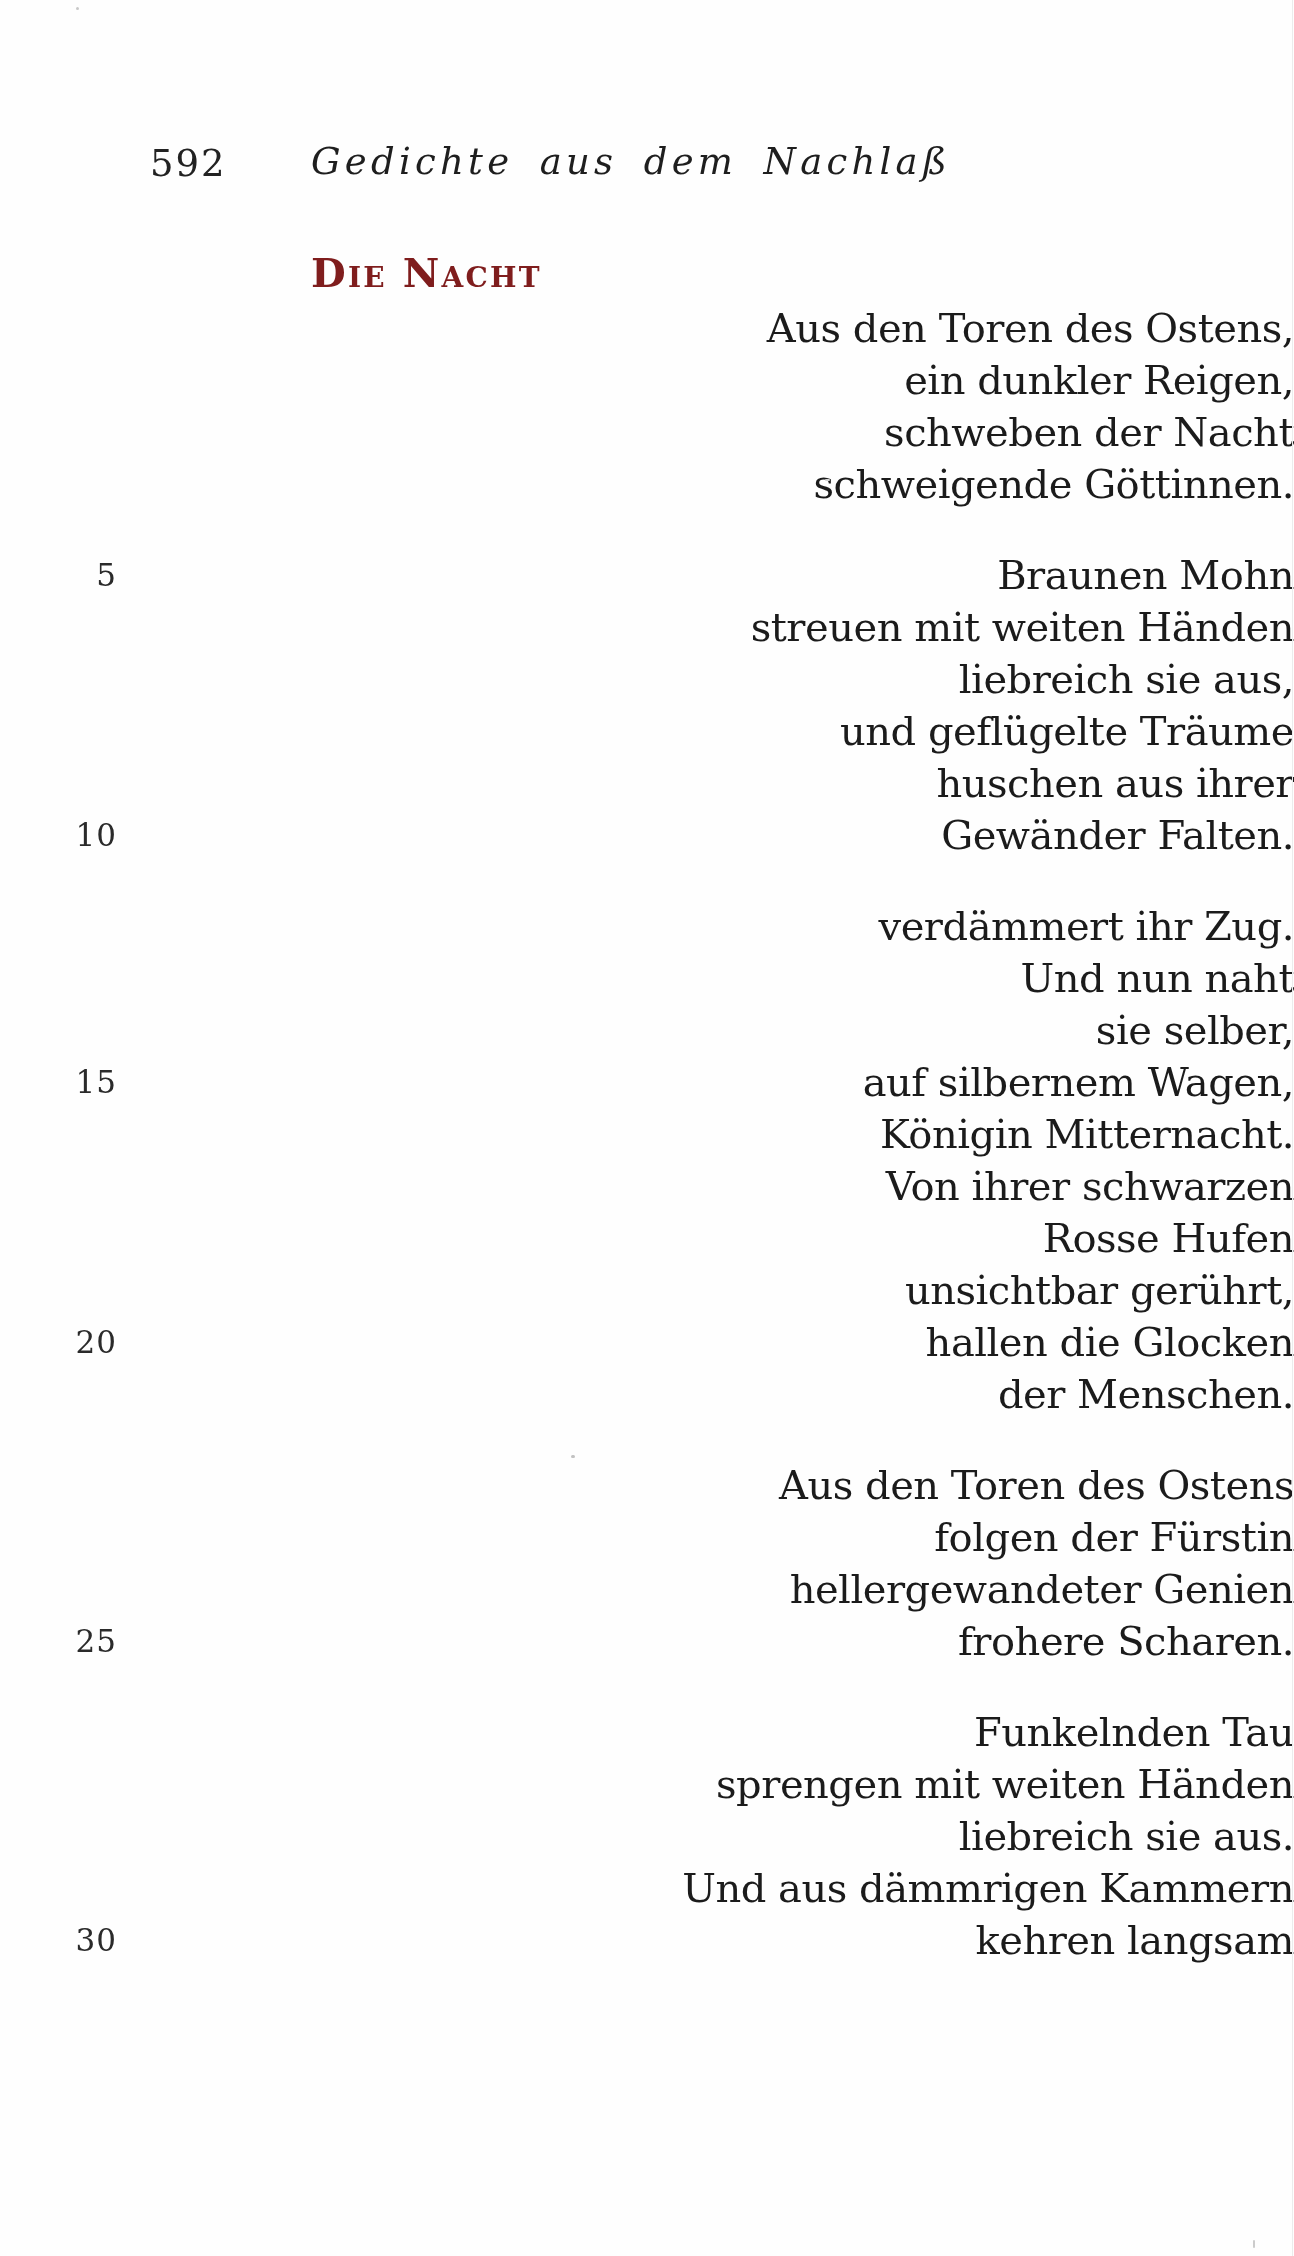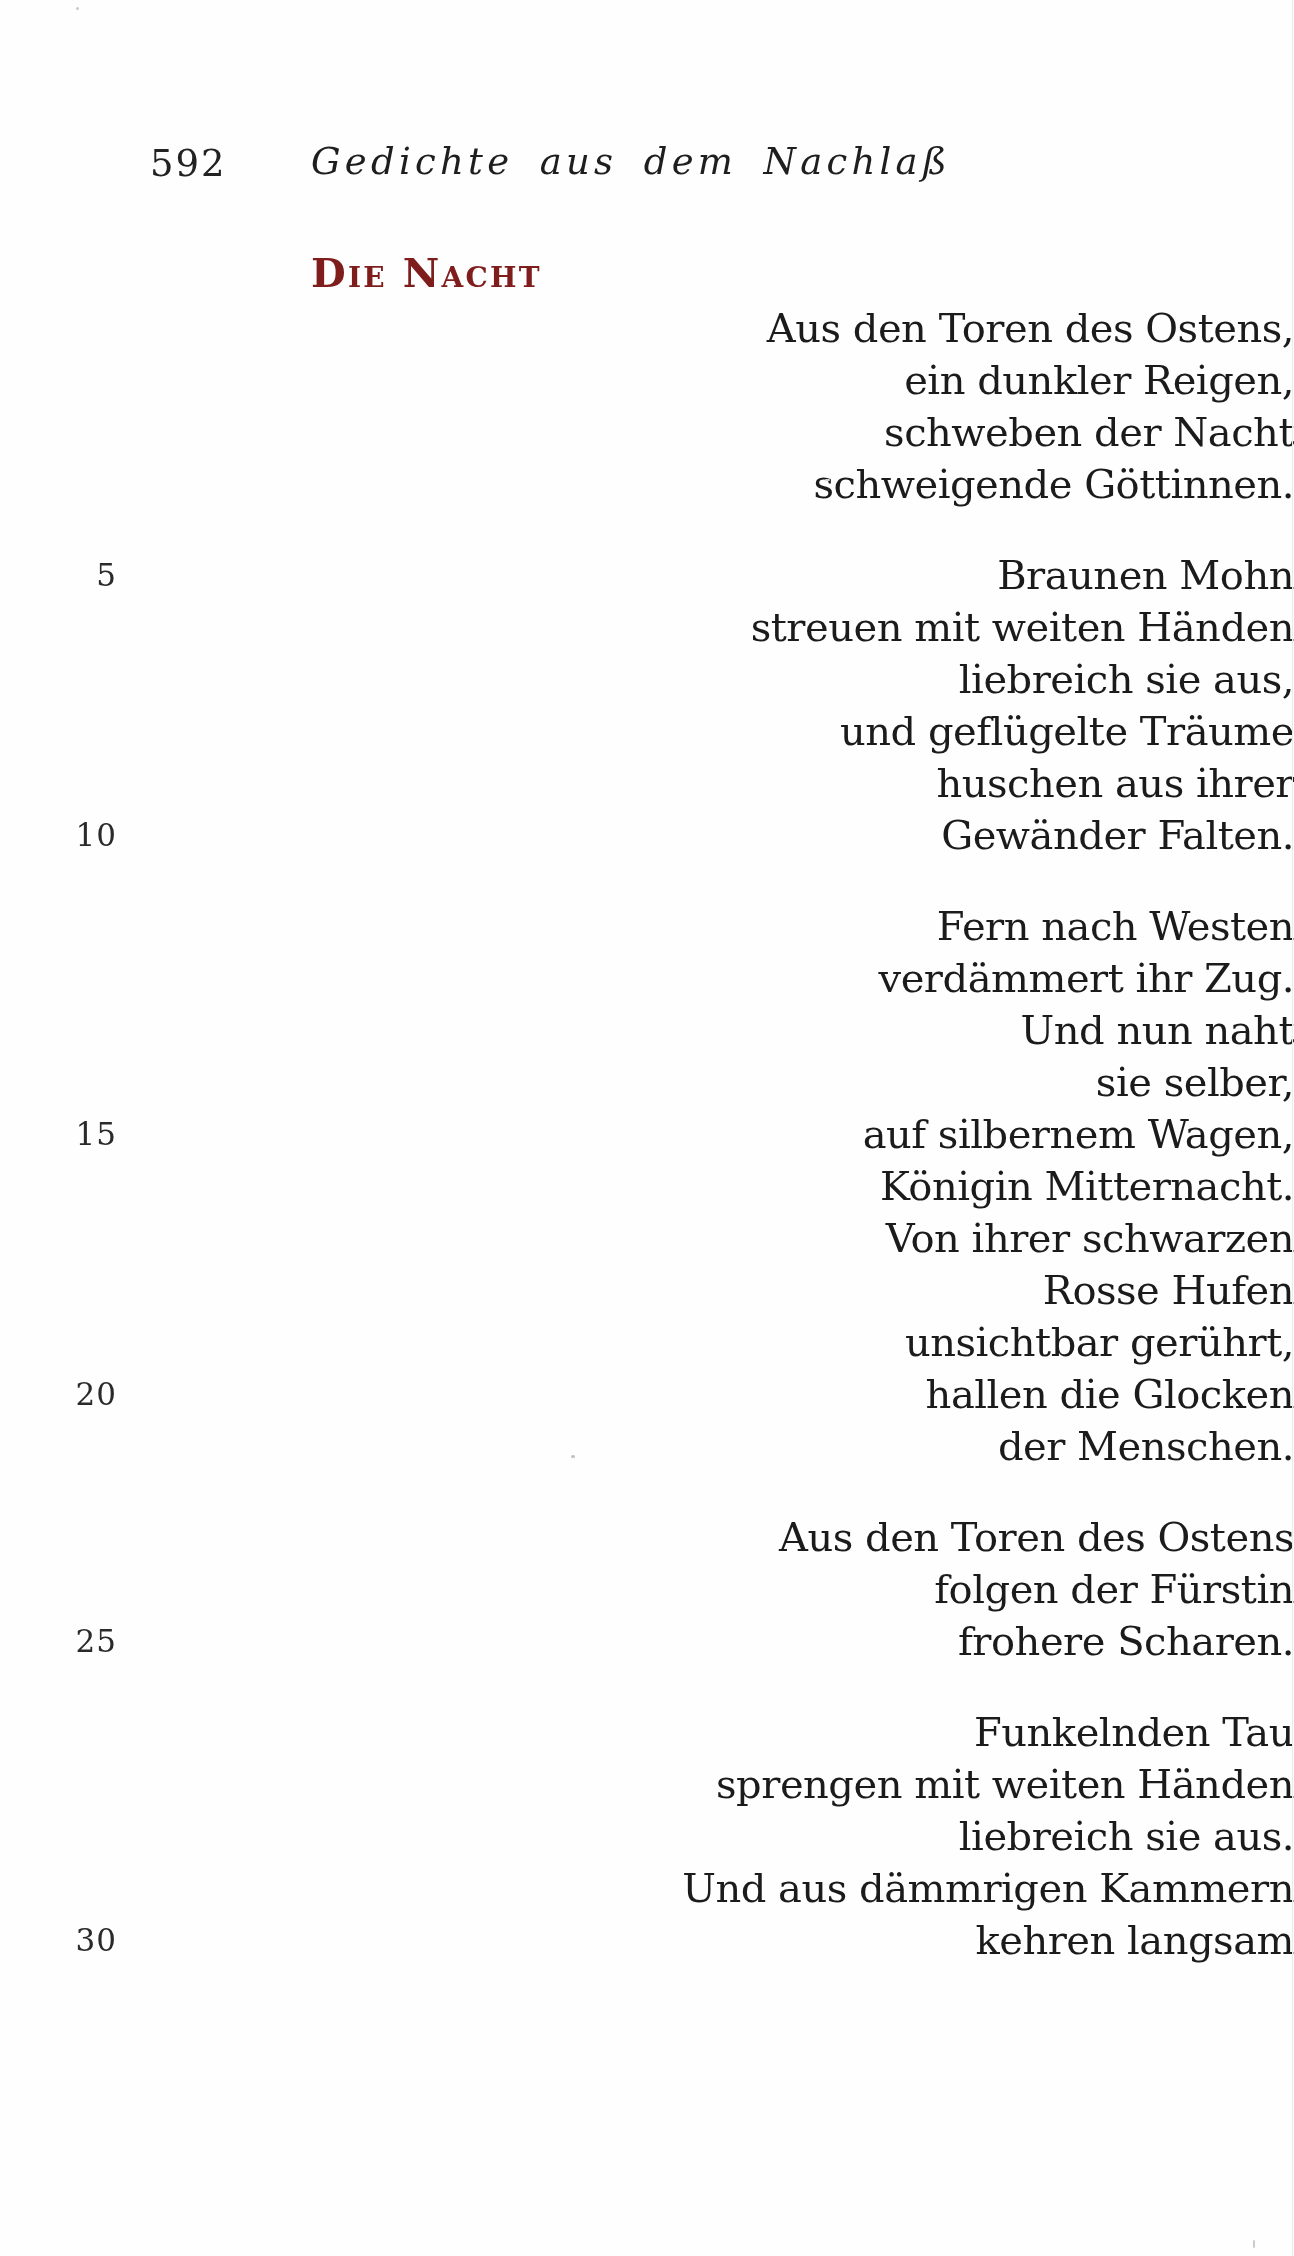--- a/index.html
+++ b/index.html
@@ -147,23 +147,20 @@
         <div class="poem-line">
           <span class="line-text">huschen aus ihrer</span>
         </div>
         <div class="poem-line">
           <span class="line-number">10</span>
           <span class="line-text">Gewänder Falten.</span>
         </div>
       </div>
       <div class="stanza">
         <div class="poem-line">
-          <span class="line-text">Fern nach Westen</span>
-        </div>
-        <div class="poem-line">
           <span class="line-text">verdämmert ihr Zug.</span>
         </div>
         <div class="poem-line">
           <span class="line-text">Und nun naht</span>
         </div>
         <div class="poem-line">
           <span class="line-text">sie selber,</span>
         </div>
         <div class="poem-line">
           <span class="line-number">15</span>
@@ -188,20 +185,23 @@
         <div class="poem-line">
           <span class="line-text">der Menschen.</span>
         </div>
       </div>
       <div class="stanza">
         <div class="poem-line">
           <span class="line-text">Aus den Toren des Ostens</span>
         </div>
         <div class="poem-line">
           <span class="line-text">folgen der Fürstin</span>
+        </div>
+        <div class="poem-line">
+          <span class="line-text">hellergewandeter Genien</span>
         </div>
         <div class="poem-line">
           <span class="line-number">25</span>
           <span class="line-text">frohere Scharen.</span>
         </div>
       </div>
       <div class="stanza">
         <div class="poem-line">
           <span class="line-text">Funkelnden Tau</span>
         </div>

